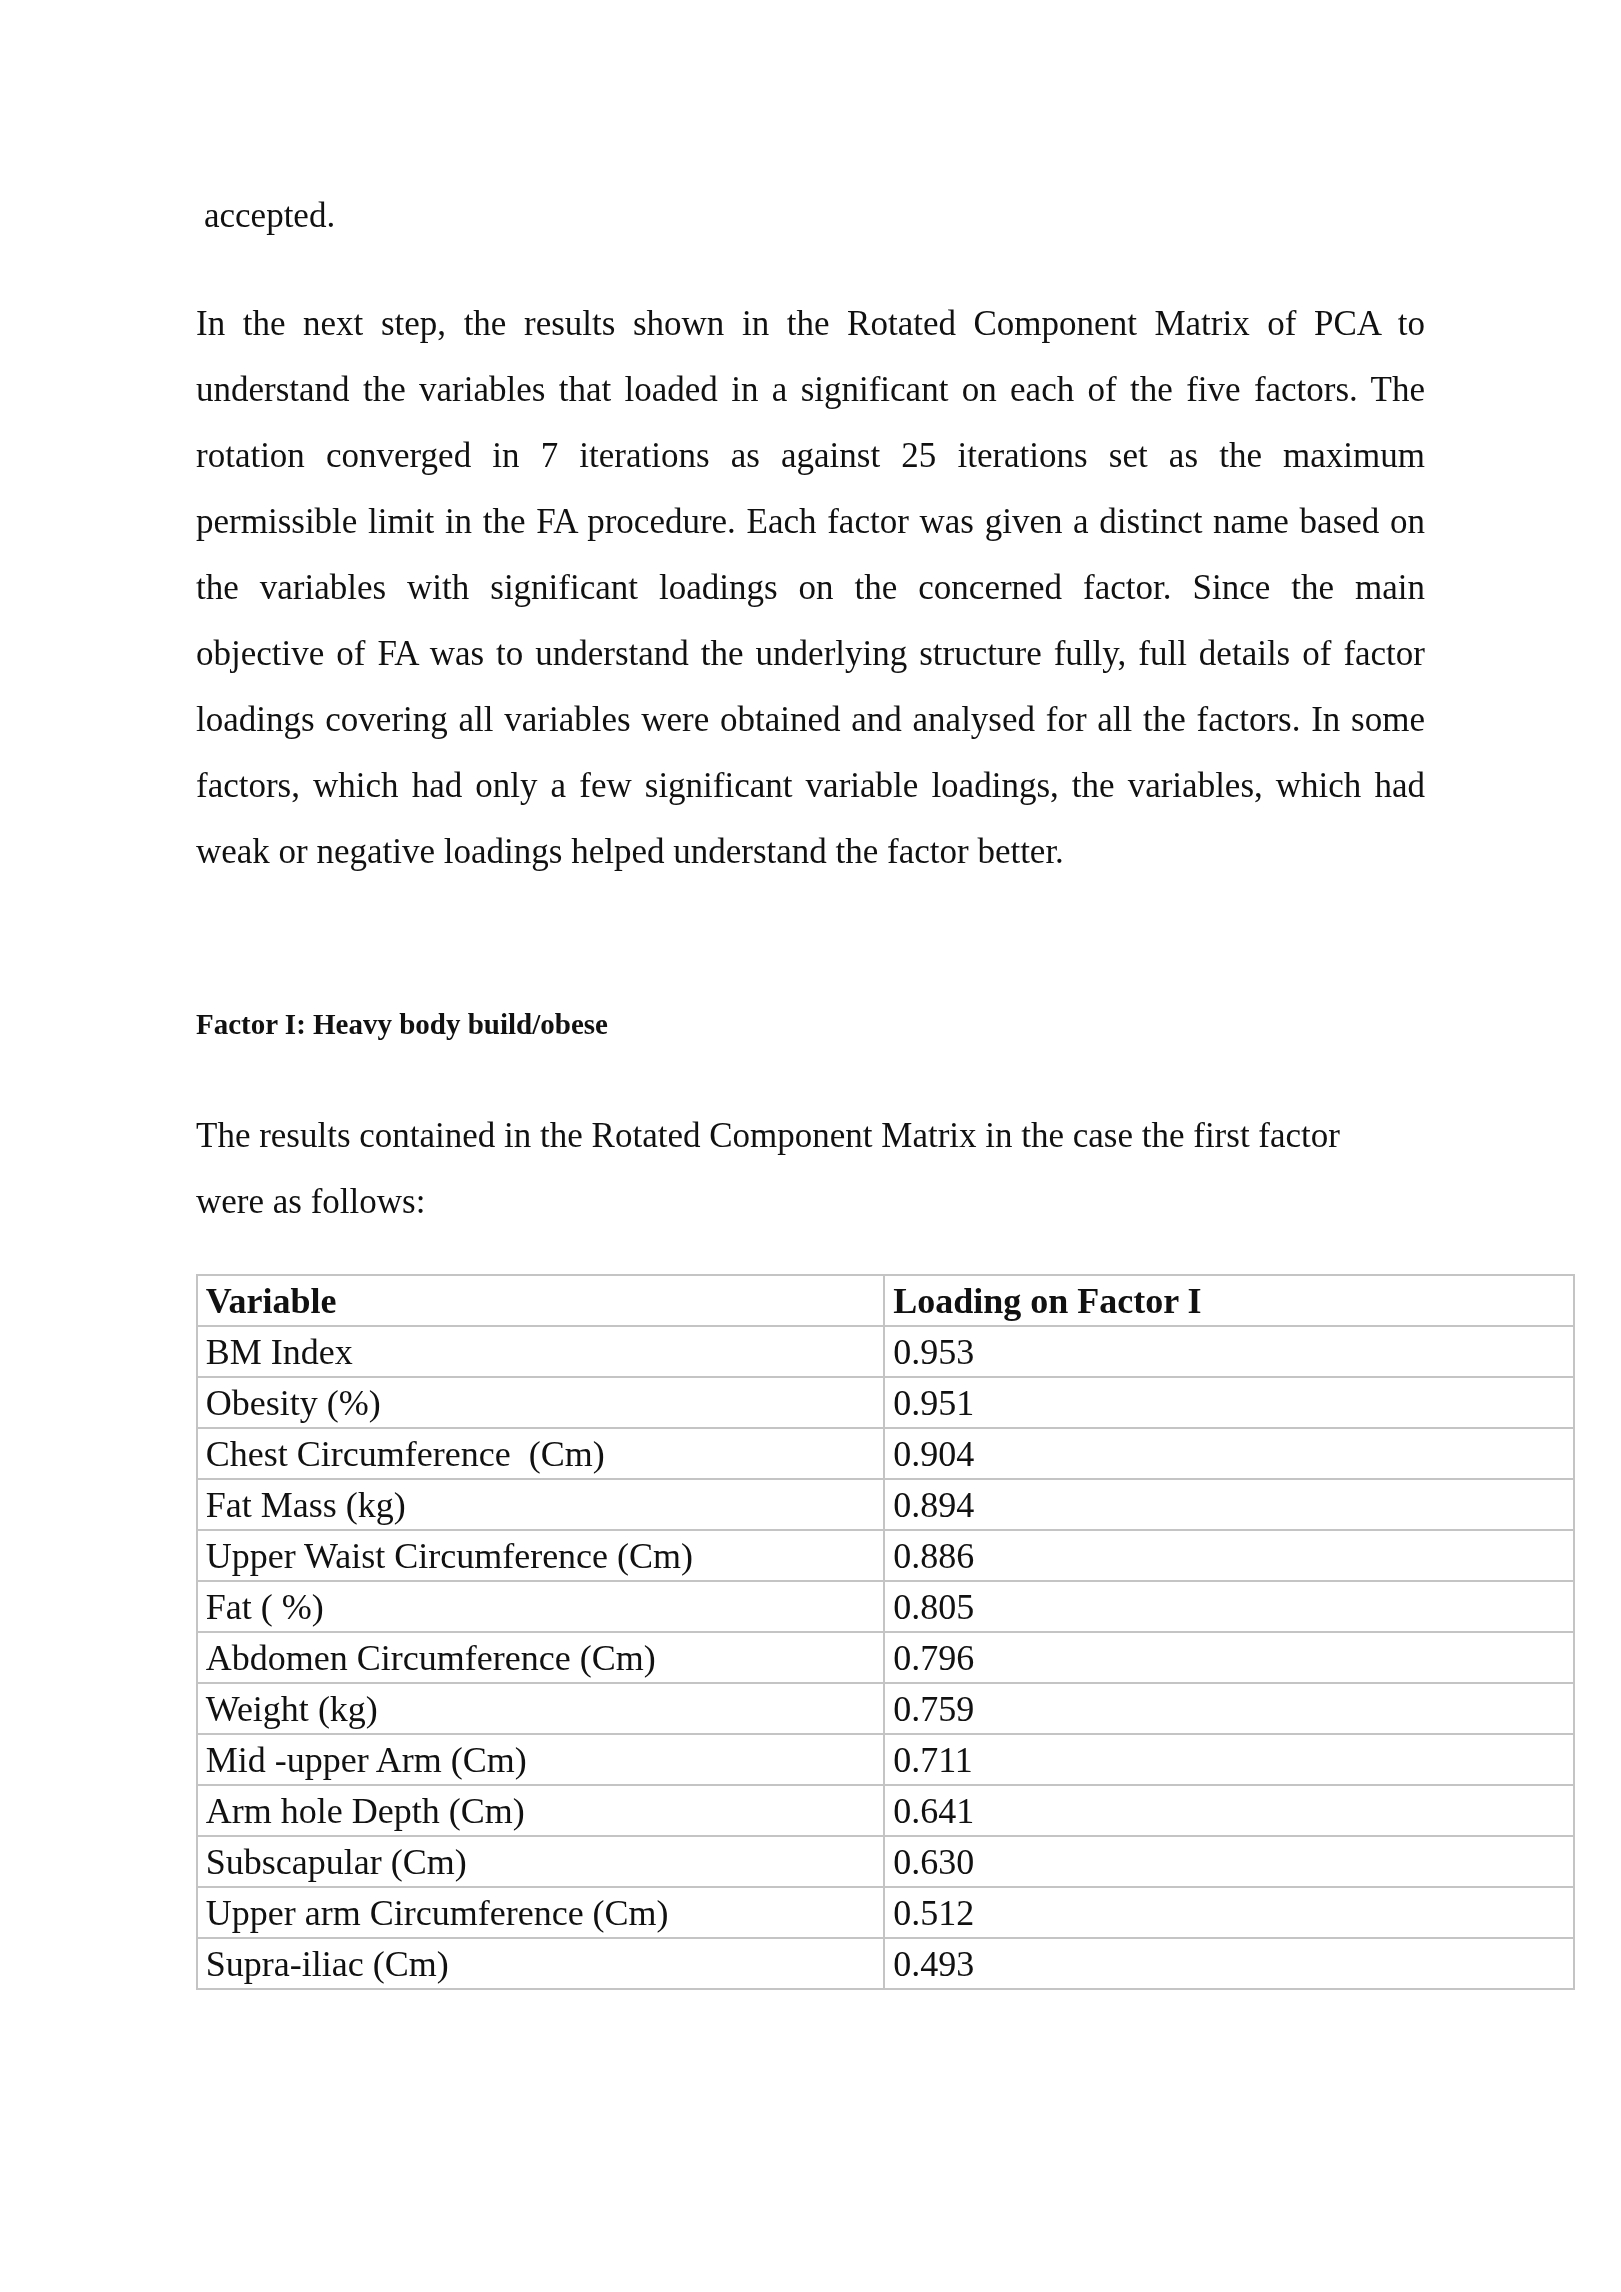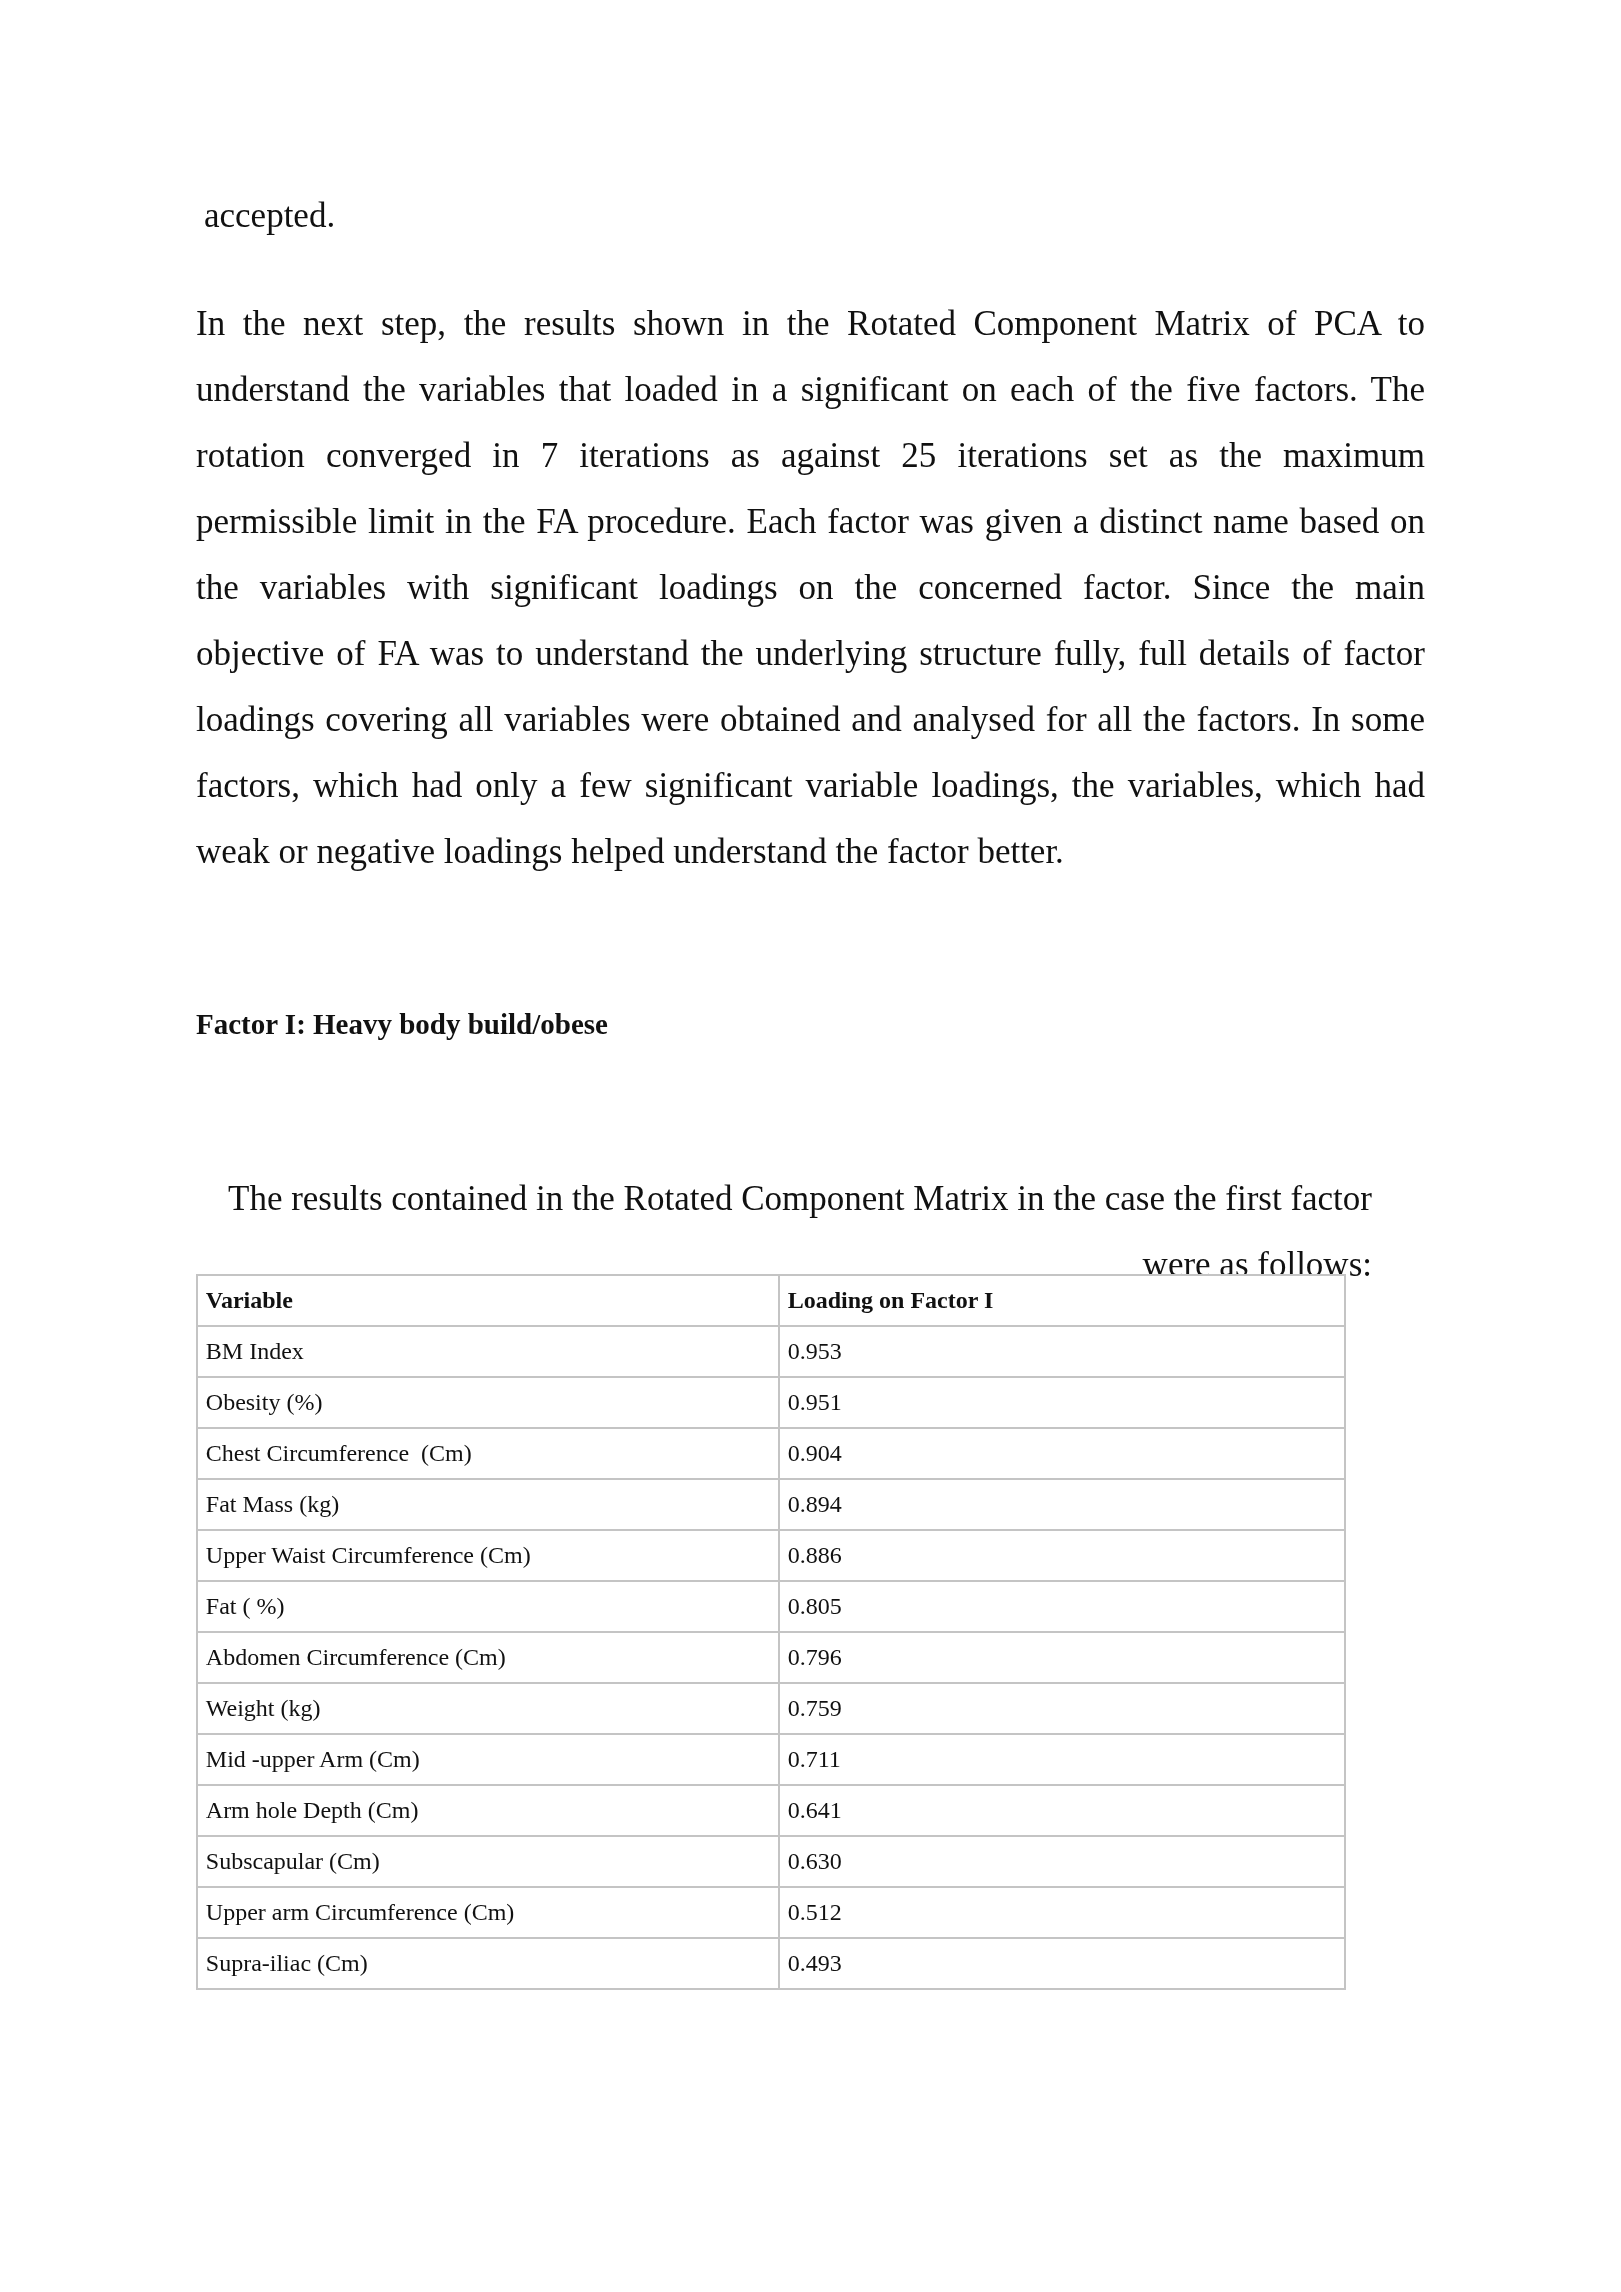--- a/index.html
+++ b/index.html
@@ -45,23 +45,23 @@
       left: 0;
       font-size: 29px;
       font-weight: bold;
       line-height: 43px;
       white-space: nowrap;
     }
     table.loadings {
       position: absolute;
       left: 0;
       top: 1274px;
-      width: 1150px;
+      width: 1379px;
       border-collapse: collapse;
-      font-size: 24px;
+      font-size: 36px;
     }
     table.loadings td, table.loadings th {
       border: 2px solid #c4c4c4;
       height: 49px;
       padding: 0 7.8px;
       text-align: left;
       vertical-align: middle;
       font-weight: normal;
     }
     table.loadings th {
@@ -74,21 +74,21 @@
 <body>
 
 <div class="page">
 
   <div class="text-line" style="top:194px;">accepted.</div>
 
   <p class="para last-left" style="top:291px;">In the next step, the results shown in the Rotated Component Matrix of PCA to understand the variables that loaded in a significant on each of the five factors. The rotation converged in 7 iterations as against 25 iterations set as the maximum permissible limit in the FA procedure. Each factor was given a distinct name based on the variables with significant loadings on the concerned factor. Since the main objective of FA was to understand the underlying structure fully, full details of factor loadings covering all variables were obtained and analysed for all the factors. In some factors, which had only a few significant variable loadings, the variables, which had weak or negative loadings helped understand the factor better.</p>
 
   <div class="heading" style="top:1003px;">Factor I: Heavy body build/obese</div>
 
-  <p class="para" style="top:1166px; width:1176px; text-align:right;">The results contained in the Rotated Component Matrix in the case the first factor were as follows:</p>
+  <p class="para" style="top:1103px; width:1176px; text-align:left;">The results contained in the Rotated Component Matrix in the case the first factor were as follows:</p>
 
   <table class="loadings">
     <colgroup>
         <col class="c1">
         <col class="c2">
       </colgroup>
     <thead>
       <tr>
         <th>Variable</th>
         <th>Loading on Factor I</th>

